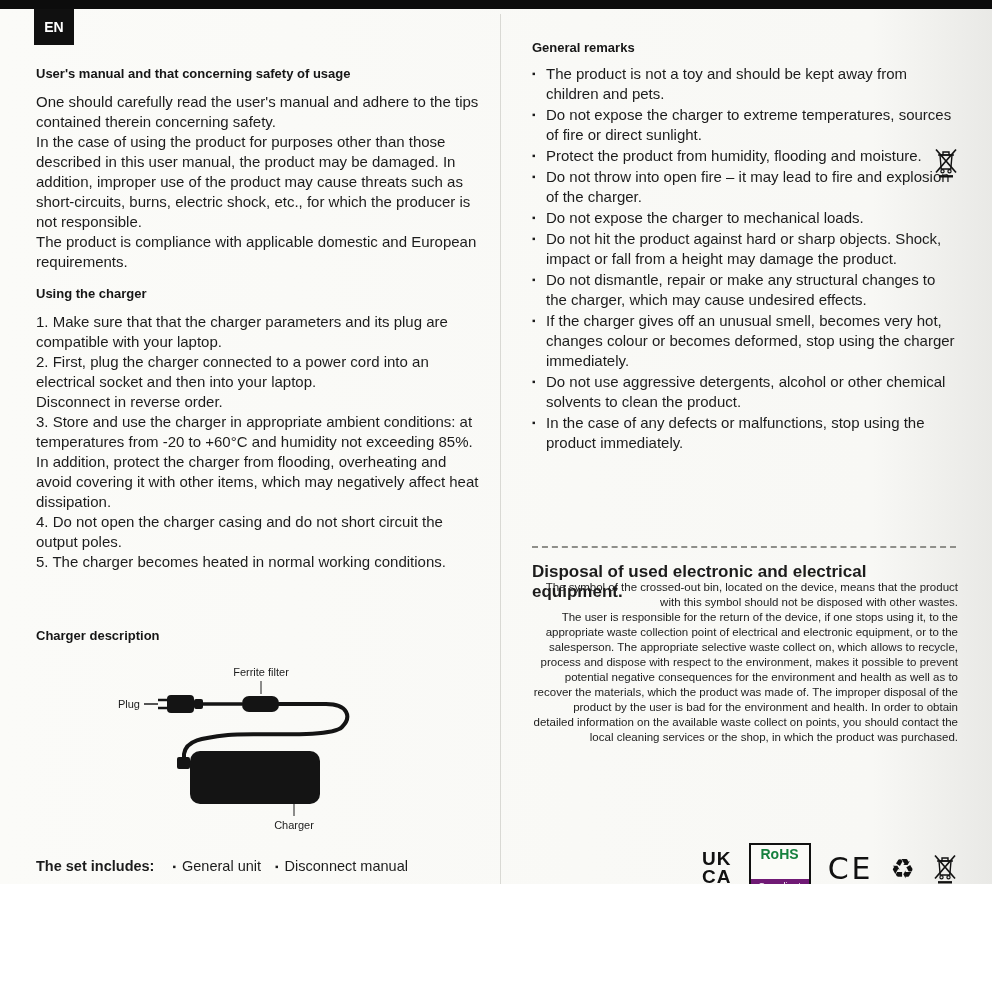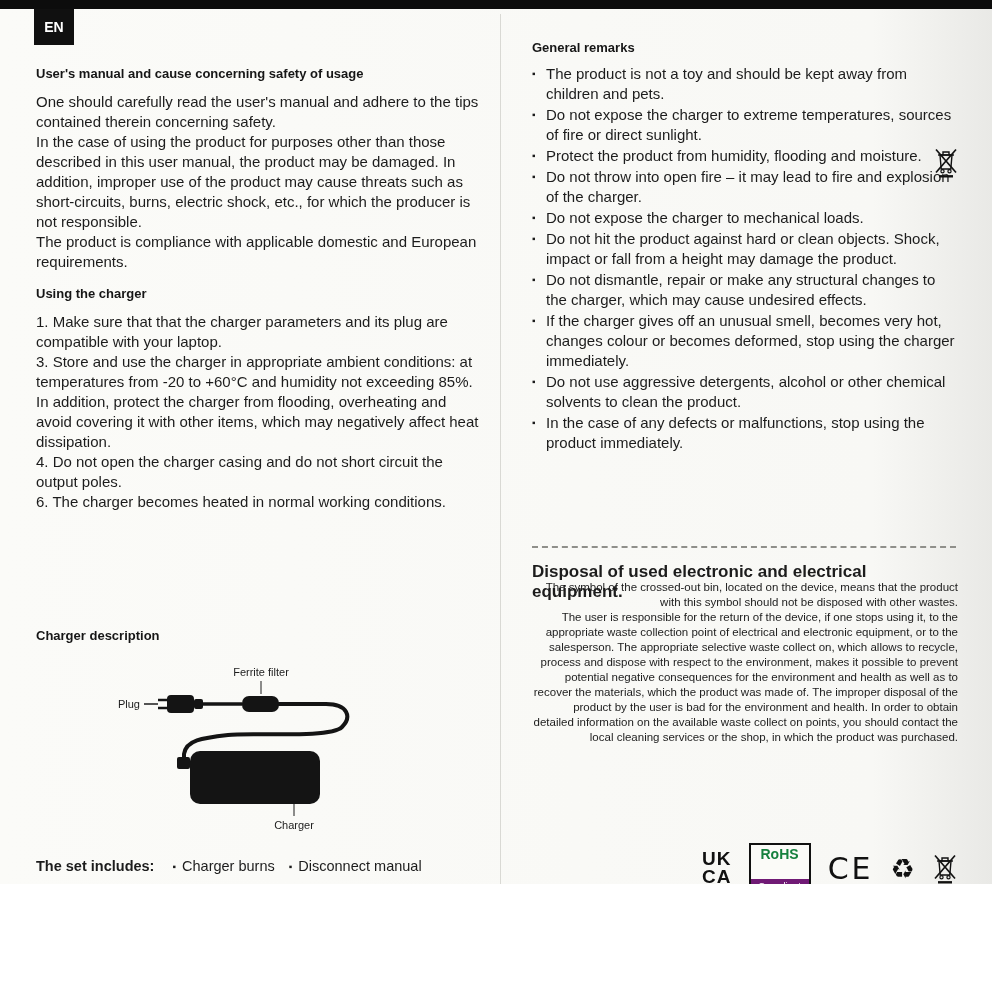--- a/index.html
+++ b/index.html
@@ -67,33 +67,35 @@
 <body>
 
 <div class="page">
 
   <div class="top-bar"></div>
 
   <div class="lang-badge">EN</div>
 
   <div class="divider-v"></div>
 
-  <h2 class="abs l-title">User's manual and cause concerning safety of usage</h2>
+  <h2 class="abs l-title">User's manual and that concerning safety of usage</h2>
 
   <p class="abs l-body body-text">One should carefully read the user's manual and adhere to the tips contained therein concerning safety.
 In the case of using the product for purposes other than those described in this user manual, the product may be damaged. In addition, improper use of the product may cause threats such as short-circuits, burns, electric shock, etc., for which the producer is not responsible.
 The product is compliance with applicable domestic and European requirements.</p>
 
   <h2 class="abs l-using-t">Using the charger</h2>
 
   <div class="abs l-steps">
     <p class="body-text">1. Make sure that that the charger parameters and its plug are compatible with your laptop.</p>
+    <p class="body-text">2. First, plug the charger connected to a power cord into an electrical socket and then into your laptop.
+Disconnect in reverse order.</p>
     <p class="body-text">3. Store and use the charger in appropriate ambient conditions: at temperatures from -20 to +60°C and humidity not exceeding 85%. In addition, protect the charger from flooding, overheating and avoid covering it with other items, which may negatively affect heat dissipation.</p>
     <p class="body-text">4. Do not open the charger casing and do not short circuit the output poles.</p>
-    <p class="body-text">6. The charger becomes heated in normal working conditions.</p>
+    <p class="body-text">5. The charger becomes heated in normal working conditions.</p>
   </div>
 
   <h2 class="abs l-desc-t">Charger description</h2>
 
   <svg class="abs l-diagram" viewBox="0 0 446 184" xmlns="http://www.w3.org/2000/svg">
 
     <text class="diag-label" x="225" y="20" text-anchor="middle">Ferrite filter</text>
     <line x1="225" y1="25" x2="225" y2="38" stroke="#1c1c1c" stroke-width="1"></line>
 
     <text class="diag-label" x="104" y="52" text-anchor="end">Plug</text>
@@ -114,33 +116,33 @@
     <rect x="141" y="101" width="13" height="12" rx="2" fill="#141414"></rect>
 
     <rect x="154" y="95" width="130" height="53" rx="10" fill="#141414"></rect>
 
     <line x1="258" y1="148" x2="258" y2="160" stroke="#1c1c1c" stroke-width="1"></line>
     <text class="diag-label" x="258" y="173" text-anchor="middle">Charger</text>
   </svg>
 
   <div class="abs l-set">
     <span class="lbl">The set includes:</span>
-    <span class="set-item">Charger burns</span>
+    <span class="set-item">General unit</span>
     <span class="set-item">Disconnect manual</span>
   </div>
 
   <h2 class="abs r-title">General remarks</h2>
 
   <ul class="abs r-bullets bullets">
     <li>The product is not a toy and should be kept away from children and pets.</li>
     <li>Do not expose the charger to extreme temperatures, sources of fire or direct sunlight.</li>
     <li>Protect the product from humidity, flooding and moisture.</li>
     <li>Do not throw into open fire – it may lead to fire and explosion of the charger.</li>
     <li>Do not expose the charger to mechanical loads.</li>
-    <li>Do not hit the product against hard or clean objects. Shock, impact or fall from a height may damage the product.</li>
+    <li>Do not hit the product against hard or sharp objects. Shock, impact or fall from a height may damage the product.</li>
     <li>Do not dismantle, repair or make any structural changes to the charger, which may cause undesired effects.</li>
     <li>If the charger gives off an unusual smell, becomes very hot, changes colour or becomes deformed, stop using the charger immediately.</li>
     <li>Do not use aggressive detergents, alcohol or other chemical solvents to clean the product.</li>
     <li>In the case of any defects or malfunctions, stop using the product immediately.</li>
   </ul>
 
   <svg class="abs weee-float" viewBox="0 0 26 32" xmlns="http://www.w3.org/2000/svg">
     <use href="#weee-symbol"></use>
   </svg>
 

